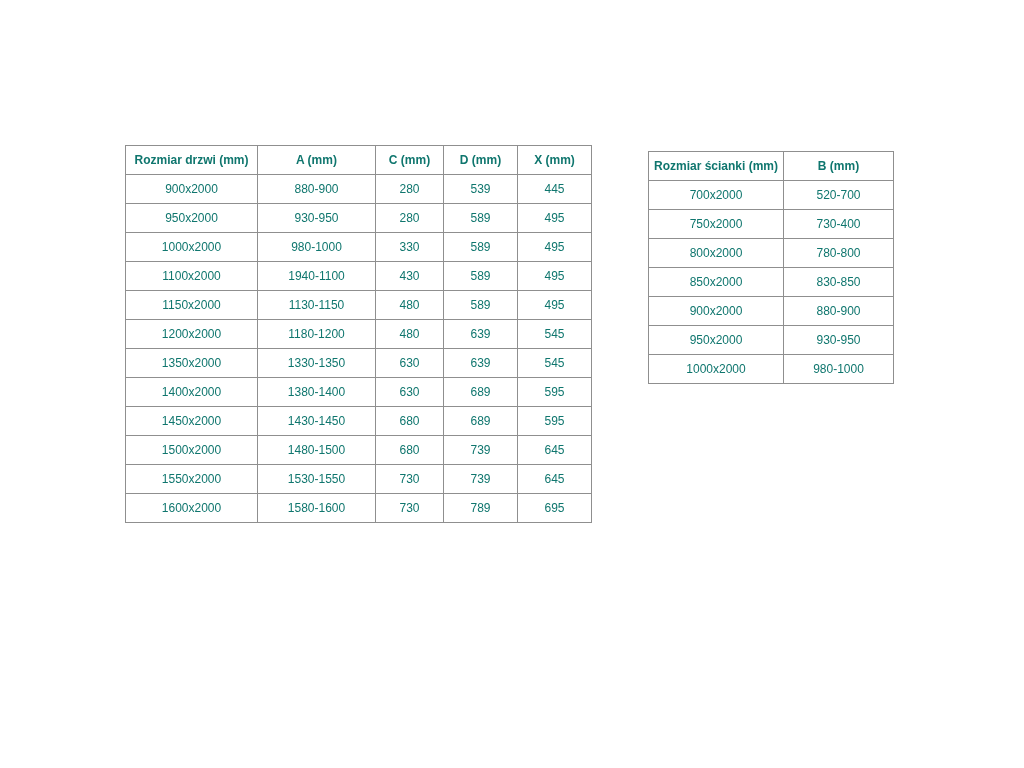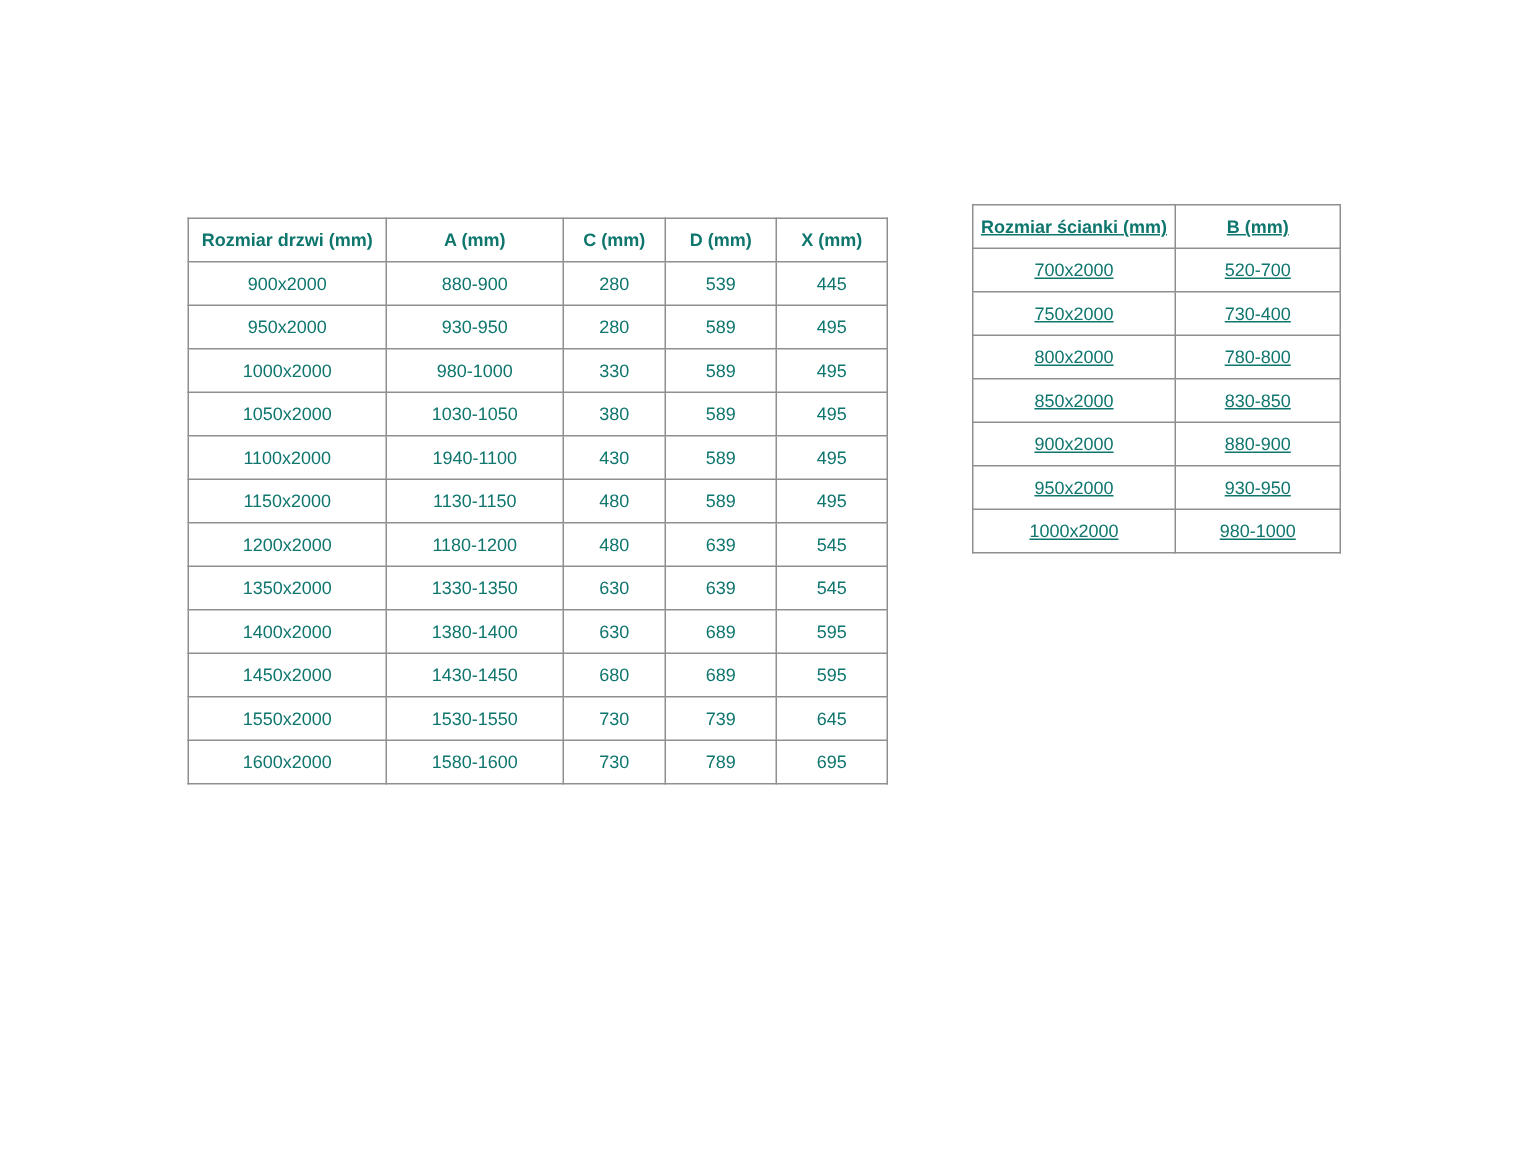--- a/index.html
+++ b/index.html
@@ -38,21 +38,21 @@
   table.spec-table th {
     font-weight: bold;
   }
   #doors-table { left: 125px; top: 145px; width: 466px; }
   #doors-table col.c0 { width: 132px; }
   #doors-table col.c1 { width: 118px; }
   #doors-table col.c2 { width: 68px; }
   #doors-table col.c3 { width: 74px; }
   #doors-table col.c4 { width: 74px; }
 
-  #walls-table { left: 648px; top: 136px; width: 245px; text-decoration: underline; }
+  #walls-table { left: 648px; top: 151px; width: 245px; }
   #walls-table col.c0 { width: 135px; }
   #walls-table col.c1 { width: 110px; }
 </style>
 </head>
 <body>
 
 <div class="canvas">
 
   <table id="doors-table" class="spec-table">
     <colgroup>
@@ -87,27 +87,20 @@
           <td>495</td>
         </tr>
         <tr>
           <td>1000x2000</td>
           <td>980-1000</td>
           <td>330</td>
           <td>589</td>
           <td>495</td>
         </tr>
         <tr>
-          <td>1050x2000</td>
-          <td>1030-1050</td>
-          <td>380</td>
-          <td>589</td>
-          <td>495</td>
-        </tr>
-        <tr>
           <td>1100x2000</td>
           <td>1940-1100</td>
           <td>430</td>
           <td>589</td>
           <td>495</td>
         </tr>
         <tr>
           <td>1150x2000</td>
           <td>1130-1150</td>
           <td>480</td>
@@ -134,20 +127,27 @@
           <td>630</td>
           <td>689</td>
           <td>595</td>
         </tr>
         <tr>
           <td>1450x2000</td>
           <td>1430-1450</td>
           <td>680</td>
           <td>689</td>
           <td>595</td>
+        </tr>
+        <tr>
+          <td>1500x2000</td>
+          <td>1480-1500</td>
+          <td>680</td>
+          <td>739</td>
+          <td>645</td>
         </tr>
         <tr>
           <td>1550x2000</td>
           <td>1530-1550</td>
           <td>730</td>
           <td>739</td>
           <td>645</td>
         </tr>
         <tr>
           <td>1600x2000</td>

